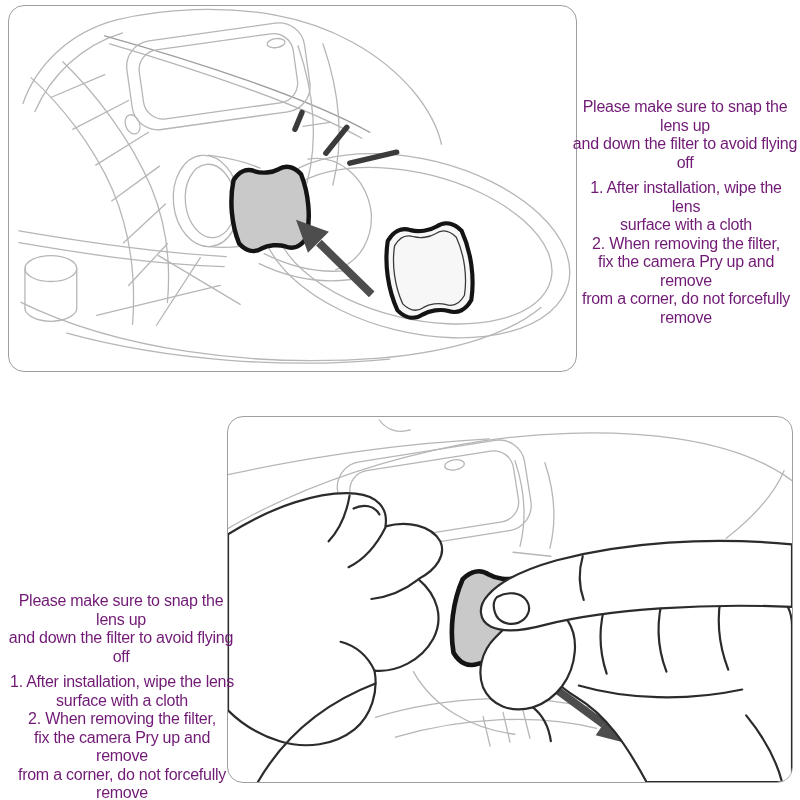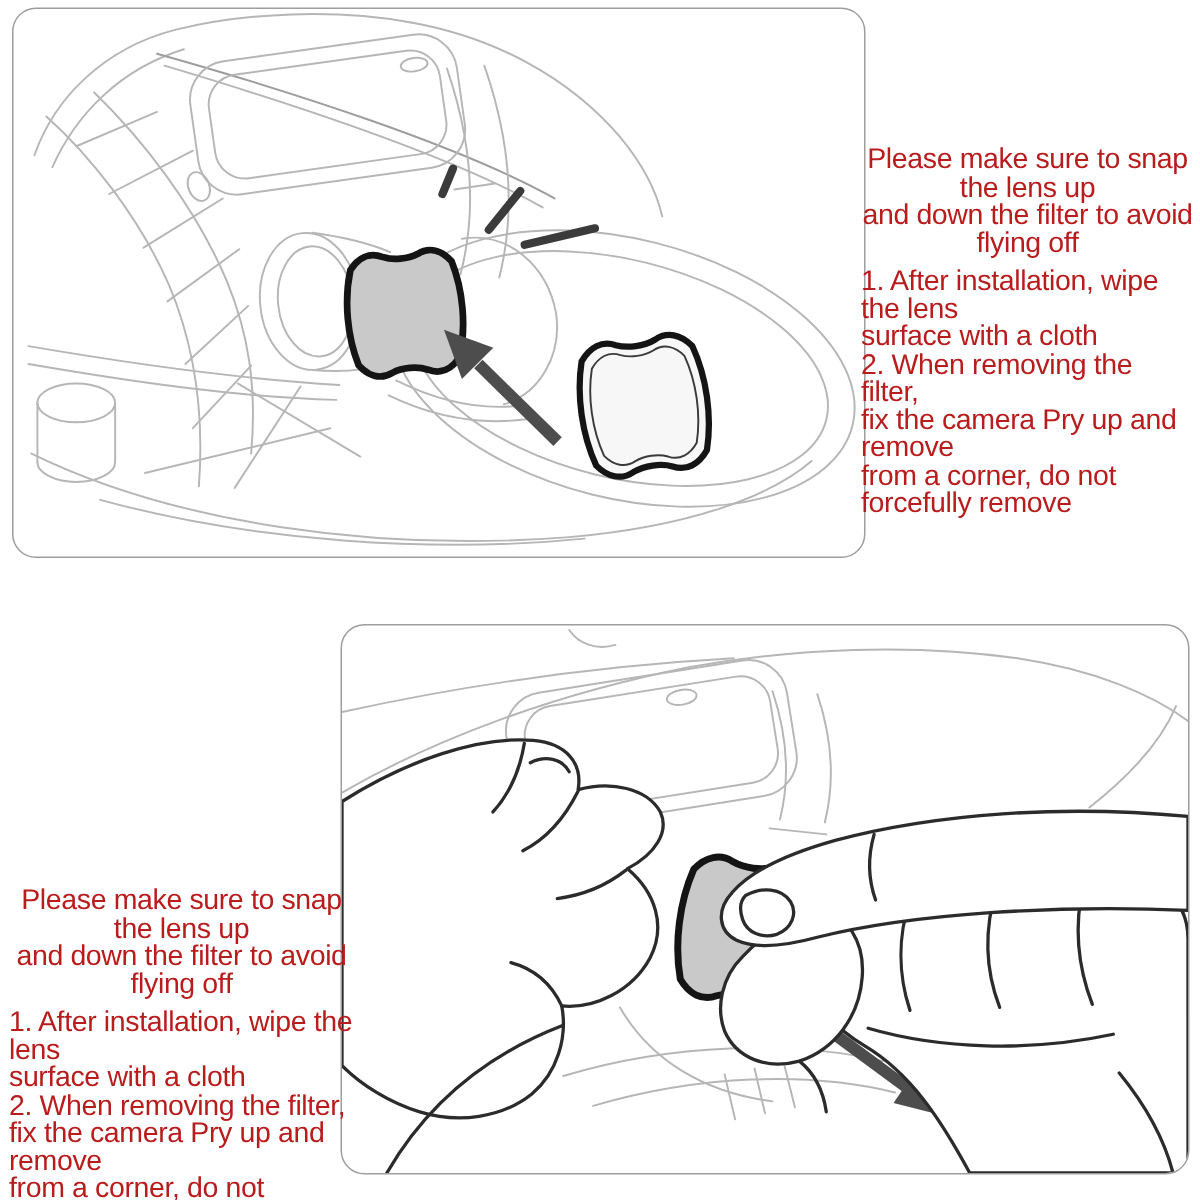--- a/index.html
+++ b/index.html
@@ -8,27 +8,27 @@
     font-family:"Liberation Sans",sans-serif;overflow:hidden;
   }
   .panel{
     position:absolute;background:#ffffff;border:1px solid #9e9e9e;
     border-radius:16px;overflow:hidden;box-sizing:border-box;
   }
   .panel-top{left:8px;top:5px;width:569px;height:367px;}
   .panel-bottom{left:227px;top:416px;width:566px;height:367px;}
   .panel svg{display:block;width:100%;height:100%;}
   .note{
-    position:absolute;color:#b91c1c;font-size:19px;line-height:18.5px;
+    position:absolute;color:#701a75;font-size:16px;line-height:18.5px;
     letter-spacing:-0.25px;
   }
   .note-top{left:572px;top:98px;width:226px;}
   .note-bottom{left:4px;top:592px;width:234px;}
   .intro{text-align:center;}
-  .steps{margin-top:7px;text-align:left;padding-left:2px;}
+  .steps{margin-top:7px;text-align:center;padding-left:2px;}
 </style>
 </head>
 <body>
 
 <div class="panel panel-top">
   <svg viewBox="0 0 569 367" preserveAspectRatio="none">
     <defs>
       <path id="cushion" d="M -34 -32 C -40 -12 -40 12 -34 32 C -28 40 -20 43 -12 39 C -5 36 5 36 12 39 C 20 43 28 40 34 32 C 40 12 40 -12 34 -32 C 28 -40 20 -43 12 -39 C 5 -36 -5 -36 -12 -39 C -20 -43 -28 -40 -34 -32 Z"></path>
     </defs>
 

